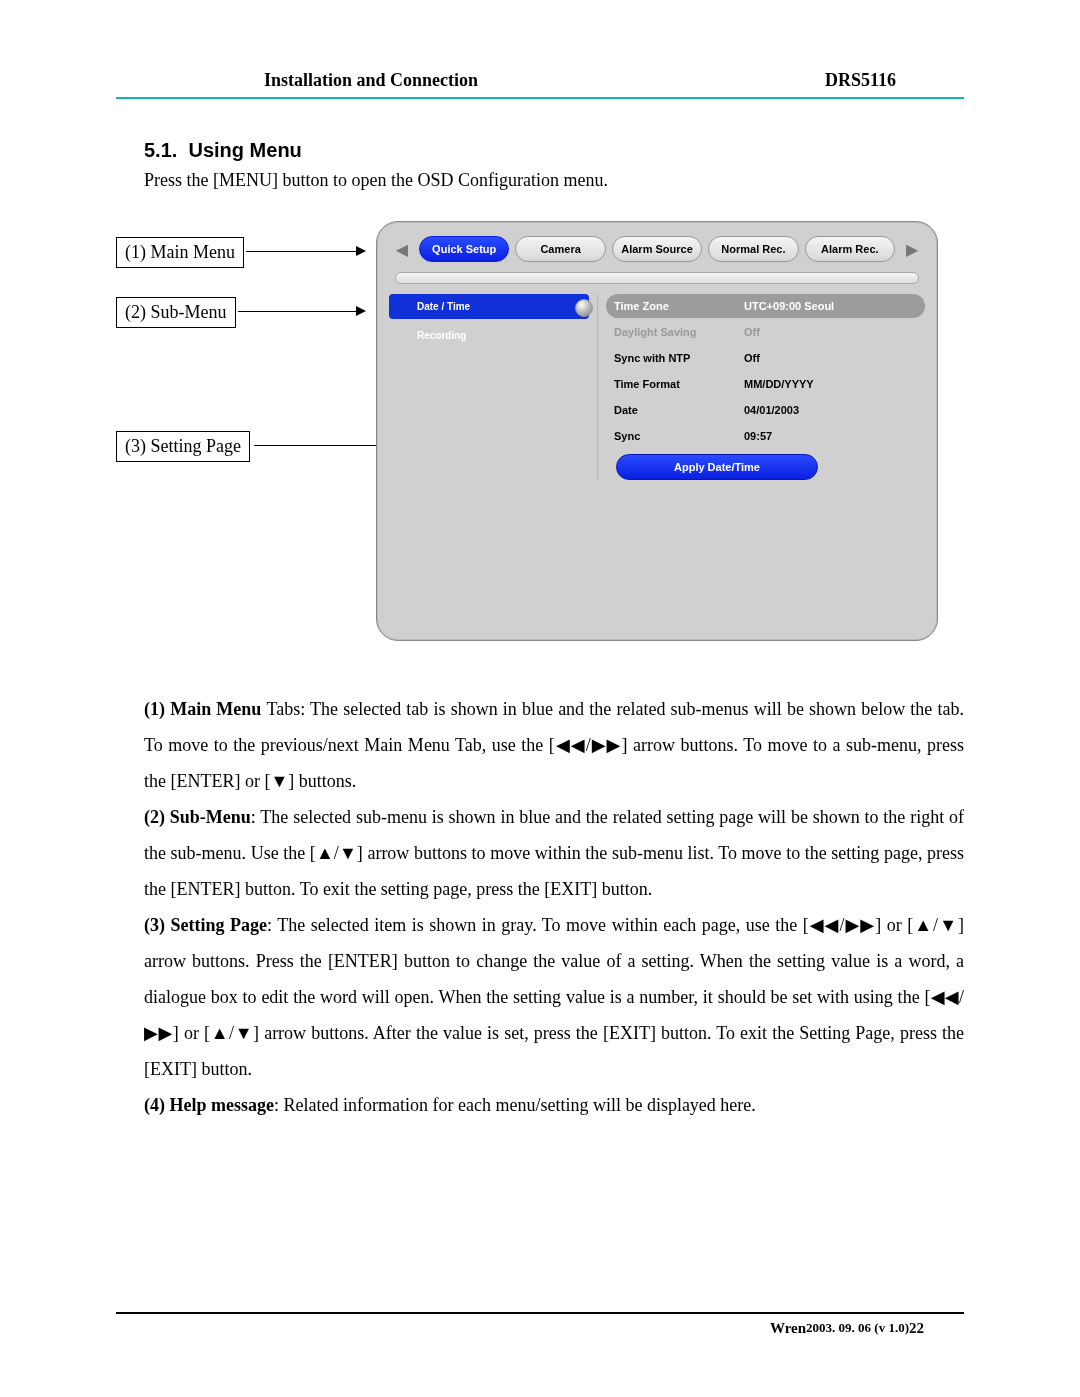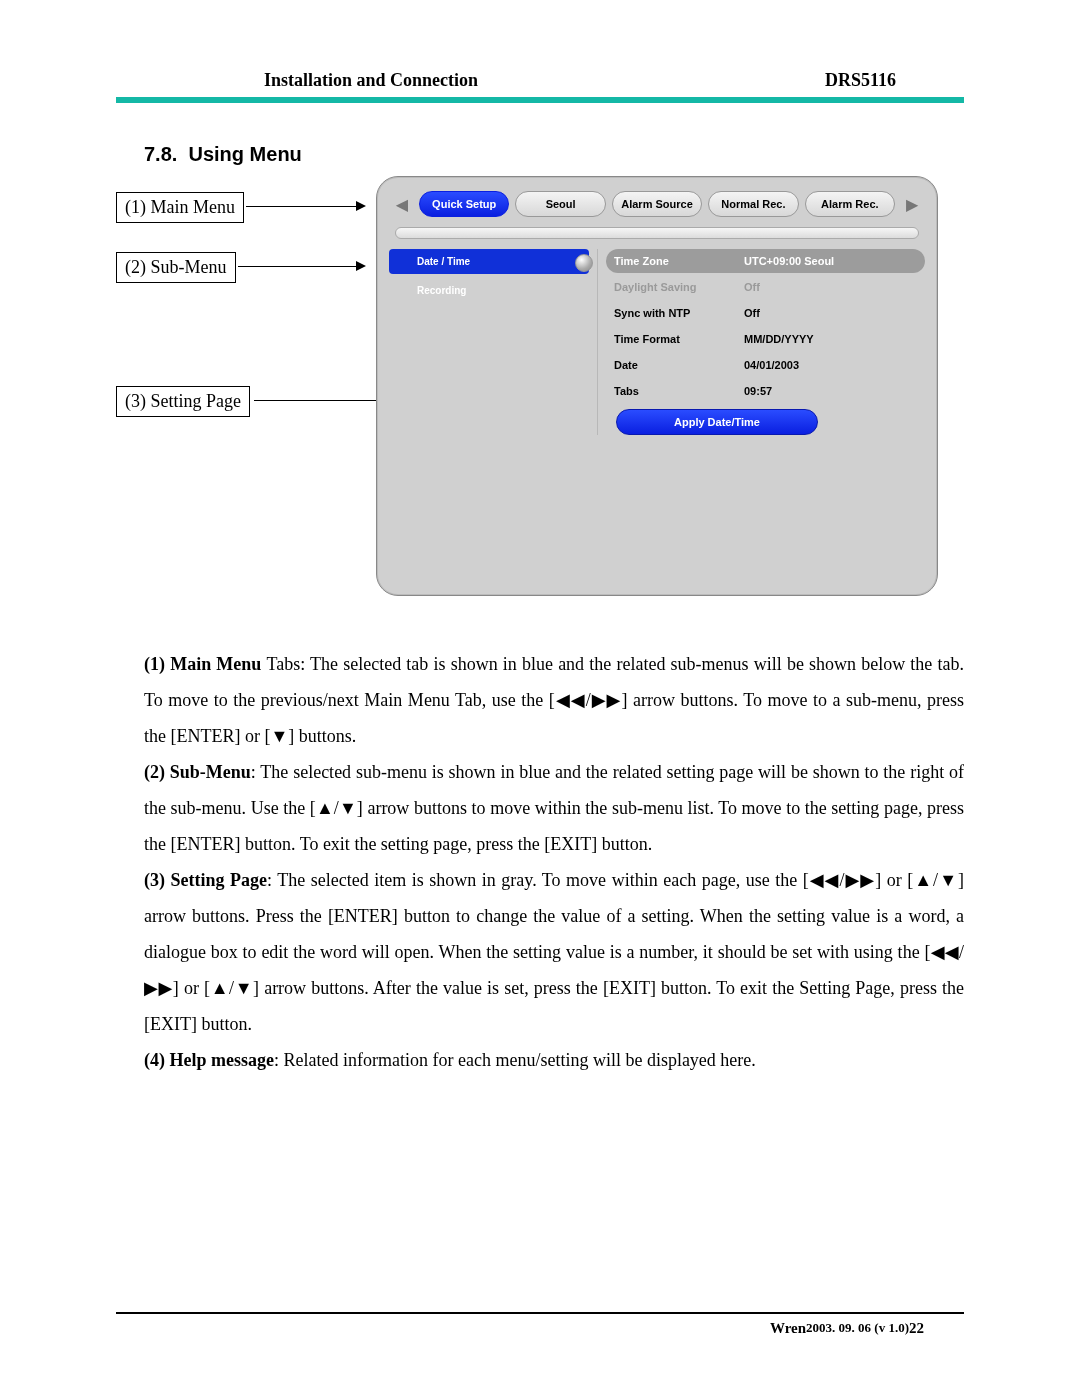--- a/index.html
+++ b/index.html
@@ -14,21 +14,21 @@
     position: relative;
     box-sizing: border-box;
     padding: 70px 116px 60px 116px;
   }
   .hdr {
     display: flex;
     justify-content: space-between;
     font-weight: bold;
     font-size: 18px;
     padding: 0 8px 6px 8px;
-    border-bottom: 6px solid #14b8a6;
+    border-bottom: 2px solid #14b8a6;
     margin-bottom: 40px;
   }
   .hdr .left { margin-left: 140px; }
   .hdr .right { margin-right: 60px; }
   h1.sec {
     font-family: Arial, sans-serif;
     font-size: 26px;
     font-weight: bold;
     margin: 0 0 30px 28px;
   }
@@ -197,44 +197,45 @@
 
 <div class="page">
 
   <div class="hdr">
     <span class="left">Installation and Connection</span>
     <span class="right">DRS5116</span>
   </div>
 
 
   <h2 class="sub">
-    <span>7.8.</span>&nbsp;
+    <span>5.1.</span>&nbsp;
     <span>Using Menu</span>
   </h2>
 
+  <p class="intro">Press the [MENU] button to open the OSD Configuration menu.</p>
 
   <div class="figwrap">
 
     <div class="labelbox" style="left:0; top:16px;">(1) Main Menu</div>
     <div class="arrow-line" style="left:130px; top:30px; width:110px;"></div>
     <div class="arrow-head" style="left:240px; top:25px;"></div>
 
     <div class="labelbox" style="left:0; top:76px;">(2) Sub-Menu</div>
     <div class="arrow-line" style="left:122px; top:90px; width:118px;"></div>
     <div class="arrow-head" style="left:240px; top:85px;"></div>
 
     <div class="labelbox" style="left:0; top:210px;">(3) Setting Page</div>
     <div class="arrow-line" style="left:138px; top:224px; width:300px;"></div>
     <div class="arrow-head" style="left:438px; top:219px;"></div>
 
     <div class="osd">
       <div class="tabsrow">
         <div class="scrollbtn">◀</div>
         <div class="tab active">Quick Setup</div>
-        <div class="tab">Seoul</div>
+        <div class="tab">Camera</div>
         <div class="tab">Alarm Source</div>
         <div class="tab">Normal Rec.</div>
         <div class="tab">Alarm Rec.</div>
         <div class="scrollbtn">▶</div>
       </div>
       <div class="trackbar"></div>
       <div class="body">
         <div class="submenu">
           <div class="subitem selected">
             <span>Date / Time</span>
@@ -257,21 +258,21 @@
           </div>
           <div class="srow">
             <span class="lbl">Time Format</span>
             <span class="val">MM/DD/YYYY</span>
           </div>
           <div class="srow">
             <span class="lbl">Date</span>
             <span class="val">04/01/2003</span>
           </div>
           <div class="srow">
-            <span class="lbl">Tabs</span>
+            <span class="lbl">Sync</span>
             <span class="val">09:57</span>
           </div>
           <div class="applybtn">Apply Date/Time</div>
         </div>
       </div>
     </div>
   </div>
 
   <div class="bodytext">
     <p><b>(1) Main Menu </b><span>Tabs: The selected tab is shown in blue and the related sub-menus will be shown below the tab.    To move to the previous/next Main Menu Tab, use the [◀◀/▶▶] arrow buttons.    To move to a sub-menu, press the [ENTER] or [▼] buttons.</span></p>

